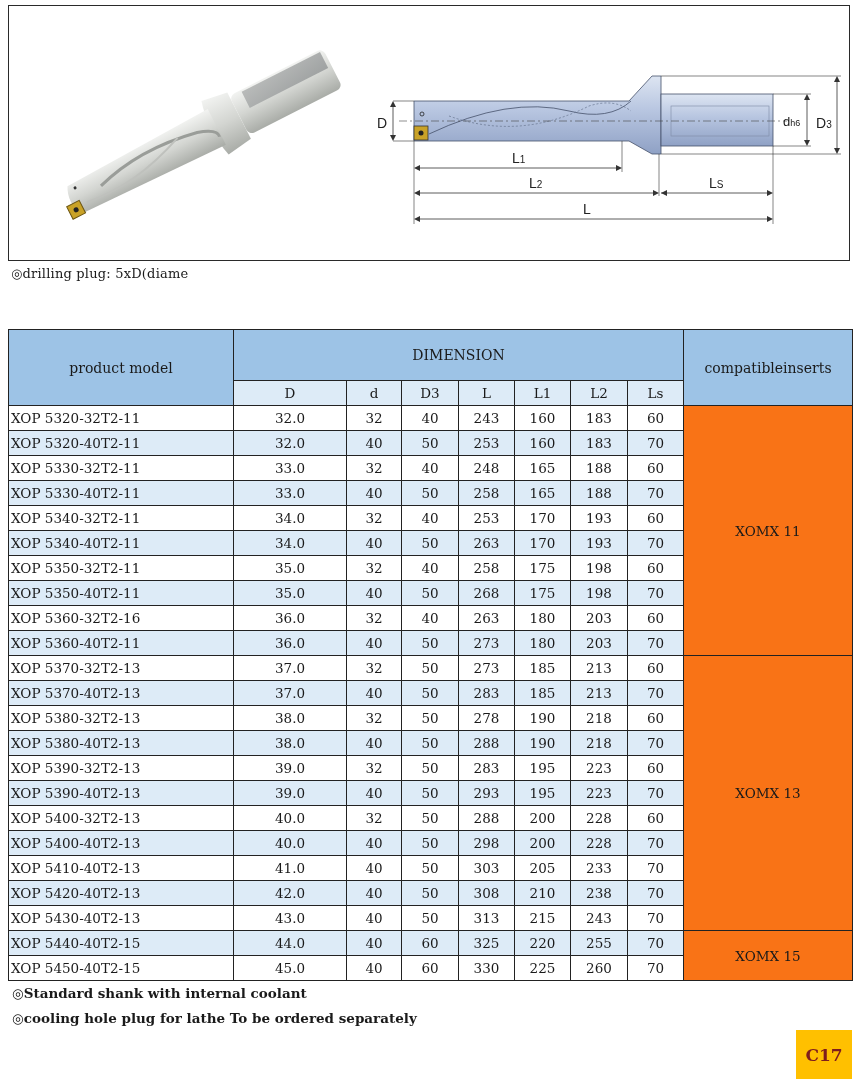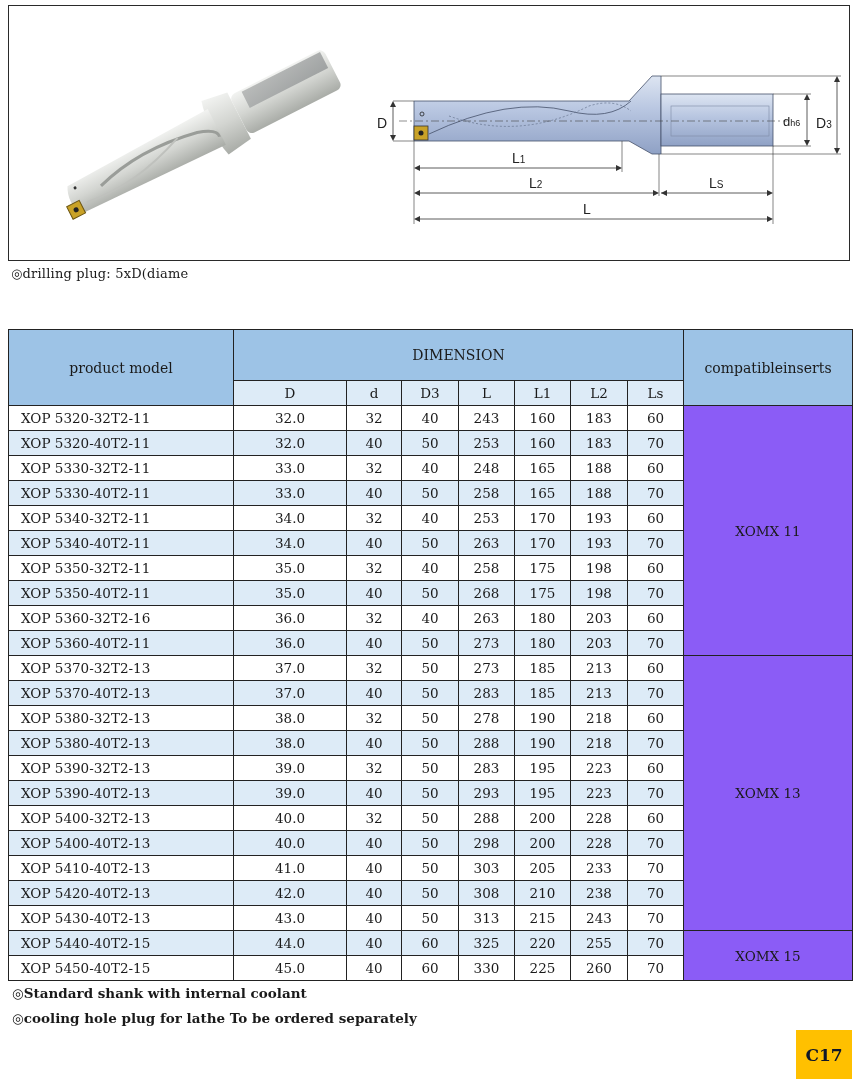--- a/index.html
+++ b/index.html
@@ -10,28 +10,28 @@
   .iso-drill { position:absolute; left:20px; top:30px; width:340px; height:200px; }
   .tech-drawing { position:absolute; left:360px; top:60px; width:490px; height:170px; }
   .caption { position:absolute; left:11px; top:266px; font-size:13px; letter-spacing:0.2px;
              white-space:nowrap; width:230px; overflow:hidden; }
   table.spec { position:absolute; left:8px; top:329px; border-collapse:collapse;
                table-layout:fixed; width:844px; font-size:13.5px; }
   table.spec td, table.spec th { border:1.5px solid #222; padding:0; height:24px;
                text-align:center; font-weight:normal; white-space:nowrap; overflow:hidden; }
   table.spec th.h1 { background:#9dc3e6; height:50px; font-size:14px; }
   table.spec th.h2 { background:#ddebf7; height:24px; }
-  table.spec td.model { text-align:left; padding-left:12px; }
+  table.spec td.model { text-align:left; padding-left:2px; }
   table.spec tr.alt td.cell { background:#ddebf7; }
-  table.spec td.inserts { background:#8b5cf6; font-size:13.5px; }
+  table.spec td.inserts { background:#f97316; font-size:13.5px; }
   .notes { position:absolute; left:12px; top:983px; font-size:13.5px; }
   .notes div { height:25px; line-height:20px; white-space:nowrap;font-weight:bold; }
   .page-badge { position:absolute; left:796px; top:1030px; width:56px; height:49px;
                 background:#ffc000; display:flex; align-items:center; justify-content:center;
-                font-size:17px; font-weight:bold; color:#0f172a; }
+                font-size:17px; font-weight:bold; color:#7f1d1d; }
 </style>
 </head>
 <body>
 
 <div class="figure-panel">
 
   <svg class="iso-drill" viewBox="0 0 340 200">
     <defs>
       <linearGradient id="metal" x1="0" y1="0" x2="0" y2="1">
         <stop offset="0" stop-color="#f2f3f1"></stop>

